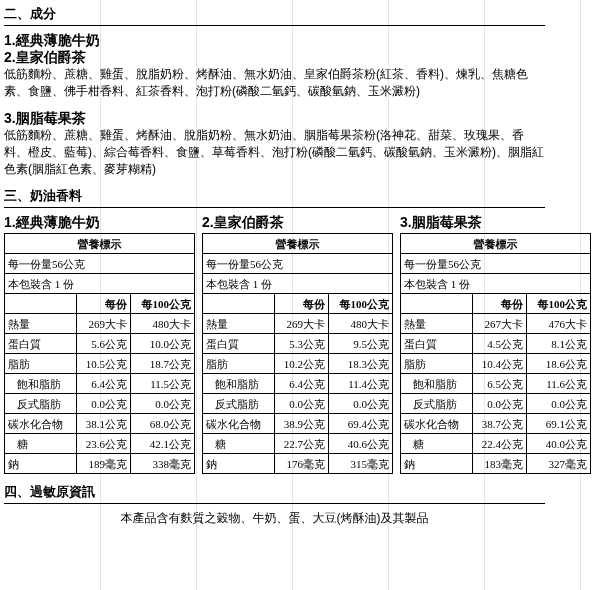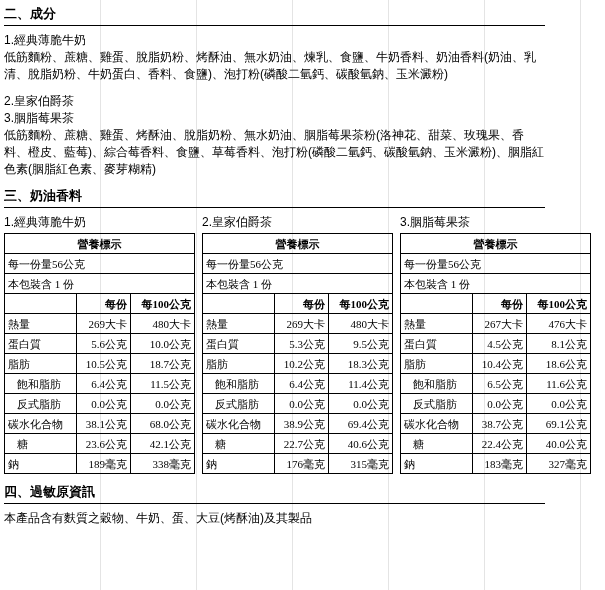--- a/index.html
+++ b/index.html
@@ -45,22 +45,22 @@
     font-size: 13px;
     font-weight: bold;
     margin: 0 0 3px 0;
     line-height: 16px;
   }
   .sect-rule {
     border-top: 1px solid #000;
     margin: 0 0 6px 0;
   }
   .item-title {
-    font-size: 12px;
-    font-weight: normal;
+    font-size: 14px;
+    font-weight: bold;
     line-height: 16px;
     margin: 0 0 1px 0;
   }
   .para {
     font-size: 12px;
     line-height: 17px;
     margin: 0 0 10px 0;
     text-align: left;
     word-break: break-all;
   }
@@ -111,20 +111,21 @@
   table.nutri tr.colhead td {
     text-align: right;
     font-weight: bold;
     margin-left: 42px;
   }
   .sect4 {
     margin-top: 10px;
   }
   .sect4 .para {
     margin-bottom: 16px;
+    text-align: center;
   }
 </style>
 </head>
 <body>
 
 <div class="sheet">
 
   <div class="guides">
     <i style="left:100px"></i>
     <i style="left:196px"></i>
@@ -135,25 +136,25 @@
   </div>
 
   <div class="content">
 
     <div>
       <div class="sect-title">二、成分</div>
       <div class="sect-rule"></div>
 
       <div>
         <div class="item-title">1.經典薄脆牛奶</div>
-        <div class="para">低筋麵粉、蔗糖、雞蛋、脫脂奶粉、烤酥油、無水奶油、煉乳、食鹽、牛奶香料、奶油香料(奶油、乳清、脫脂奶粉、牛奶蛋白、香料、食鹽)、泡打粉(磷酸二氫鈣、碳酸氫鈉、玉米澱粉)</div>
       </div>
 
       <div>
         <div class="item-title">2.皇家伯爵茶</div>
+        <div class="para">低筋麵粉、蔗糖、雞蛋、脫脂奶粉、烤酥油、無水奶油、皇家伯爵茶粉(紅茶、香料)、煉乳、焦糖色素、食鹽、佛手柑香料、紅茶香料、泡打粉(磷酸二氫鈣、碳酸氫鈉、玉米澱粉)</div>
       </div>
 
       <div>
         <div class="item-title">3.胭脂莓果茶</div>
         <div class="para">低筋麵粉、蔗糖、雞蛋、烤酥油、脫脂奶粉、無水奶油、胭脂莓果茶粉(洛神花、甜菜、玫瑰果、香料、橙皮、藍莓)、綜合莓香料、食鹽、草莓香料、泡打粉(磷酸二氫鈣、碳酸氫鈉、玉米澱粉)、胭脂紅色素(胭脂紅色素、麥芽糊精)</div>
       </div>
     </div>
 
     <div class="nutri-block">
       <div class="sect-title">三、奶油香料</div>

